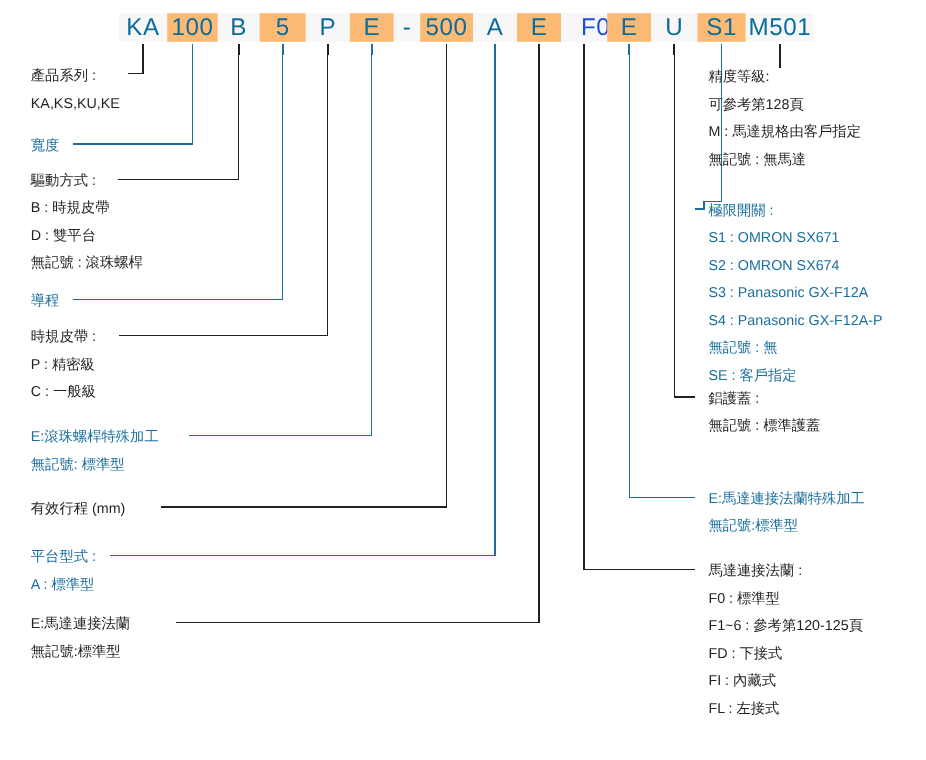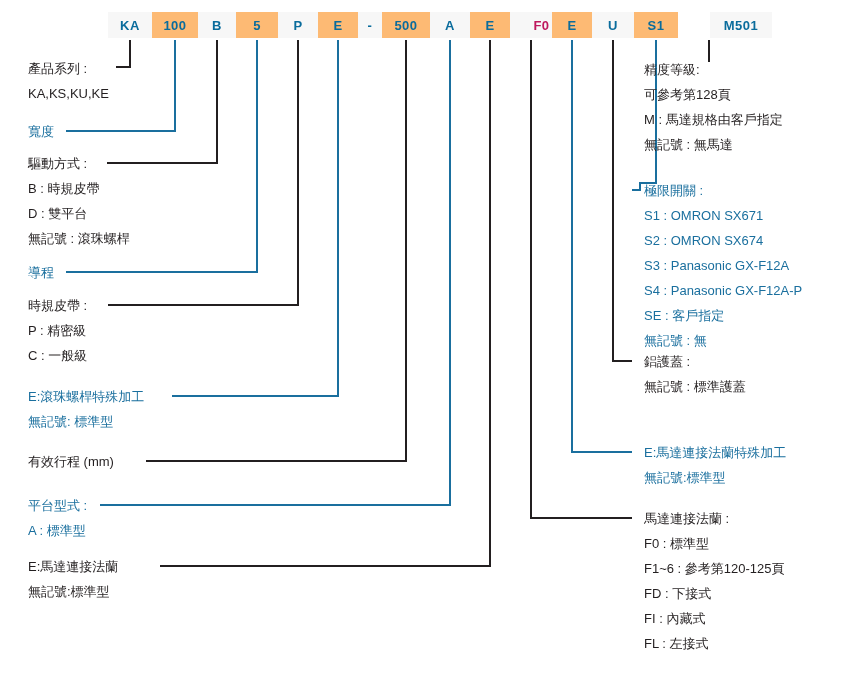--- a/index.html
+++ b/index.html
@@ -13,21 +13,21 @@
   }
   #stage{position:absolute;left:0;top:0;width:842px;height:691px;}
 
   
   #code-row{
     position:absolute;left:0;top:12px;width:842px;height:26px;
   }
   .seg{
     position:absolute;top:0;height:26px;
     display:flex;align-items:center;justify-content:center;
-    font-size:13px;font-weight:bold;letter-spacing:.5px;
+    font-size:22px;font-weight:normal;letter-spacing:.5px;
     color:#0a6c9c;
   }
   .seg.shaded{background:#fdba74;}
   .seg.plain{background:#f7f7f7;}
 
   
   #wires{position:absolute;left:0;top:0;width:842px;height:691px;}
 
   
   .lbl{
@@ -49,25 +49,25 @@
       <div class="seg plain" style="left: 108px; width: 44px; color: rgb(10, 108, 156);">KA</div>
       <div class="seg shaded" style="left: 152px; width: 46px; color: rgb(10, 108, 156);">100</div>
       <div class="seg plain" style="left: 198px; width: 38px; color: rgb(10, 108, 156);">B</div>
       <div class="seg shaded" style="left: 236px; width: 42px; color: rgb(10, 108, 156);">5</div>
       <div class="seg plain" style="left: 278px; width: 40px; color: rgb(10, 108, 156);">P</div>
       <div class="seg shaded" style="left: 318px; width: 40px; color: rgb(10, 108, 156);">E</div>
       <div class="seg plain" style="left: 358px; width: 24px; color: rgb(10, 108, 156);">-</div>
       <div class="seg shaded" style="left: 382px; width: 48px; color: rgb(10, 108, 156);">500</div>
       <div class="seg plain" style="left: 430px; width: 40px; color: rgb(10, 108, 156);">A</div>
       <div class="seg shaded" style="left: 470px; width: 40px; color: rgb(10, 108, 156);">E</div>
-      <div class="seg plain" style="left: 510px; width: 63px; color: #be185d;">F0</div>
+      <div class="seg plain" style="left: 510px; width: 63px; color: #1d4ed8;">F0</div>
       <div class="seg shaded" style="left: 552px; width: 40px; color: rgb(10, 108, 156);">E</div>
       <div class="seg plain" style="left: 592px; width: 42px; color: rgb(10, 108, 156);">U</div>
       <div class="seg shaded" style="left: 634px; width: 44px; color: rgb(10, 108, 156);">S1</div>
-      <div class="seg plain" style="left: 678px; width: 62px; color: rgb(10, 108, 156); margin-left: 32px;">M501</div>
+      <div class="seg plain" style="left: 678px; width: 62px; color: rgb(10, 108, 156);">M501</div>
     </div>
 
   <svg id="wires" viewBox="0 0 842 691" width="842" height="691">
     <g fill="none" stroke-width="1.2" shape-rendering="crispEdges">
 
       <g id="ticks" stroke-width="1.6">
           <line x1="130" y1="40" x2="130" y2="50" stroke="#231f20"></line>
           <line x1="175" y1="40" x2="175" y2="50" stroke="#1a6f9e"></line>
           <line x1="217" y1="40" x2="217" y2="50" stroke="#231f20"></line>
           <line x1="257" y1="40" x2="257" y2="50" stroke="#1a6f9e"></line>
@@ -165,22 +165,22 @@
     <span class="row">M : 馬達規格由客戶指定</span>
     <span class="row">無記號 : 無馬達</span>
   </div>
 
   <div class="lbl blue" style="left:644px;top:178px;">
     <span class="row">極限開關 :</span>
     <span class="row">S1 :  OMRON SX671</span>
     <span class="row">S2 :  OMRON SX674</span>
     <span class="row">S3 :  Panasonic GX-F12A</span>
     <span class="row">S4 :  Panasonic GX-F12A-P</span>
+    <span class="row">無記號 : 無</span>
     <span class="row">SE :  客戶指定</span>
-    <span class="row">無記號 : 無</span>
   </div>
 
   <div class="lbl" style="left:644px;top:349px;">
     <span class="row">鋁護蓋 :</span>
     <span class="row">無記號 : 標準護蓋</span>
   </div>
 
   <div class="lbl blue" style="left:644px;top:440px;">
     <span class="row">E:馬達連接法蘭特殊加工</span>
     <span class="row">無記號:標準型</span>

